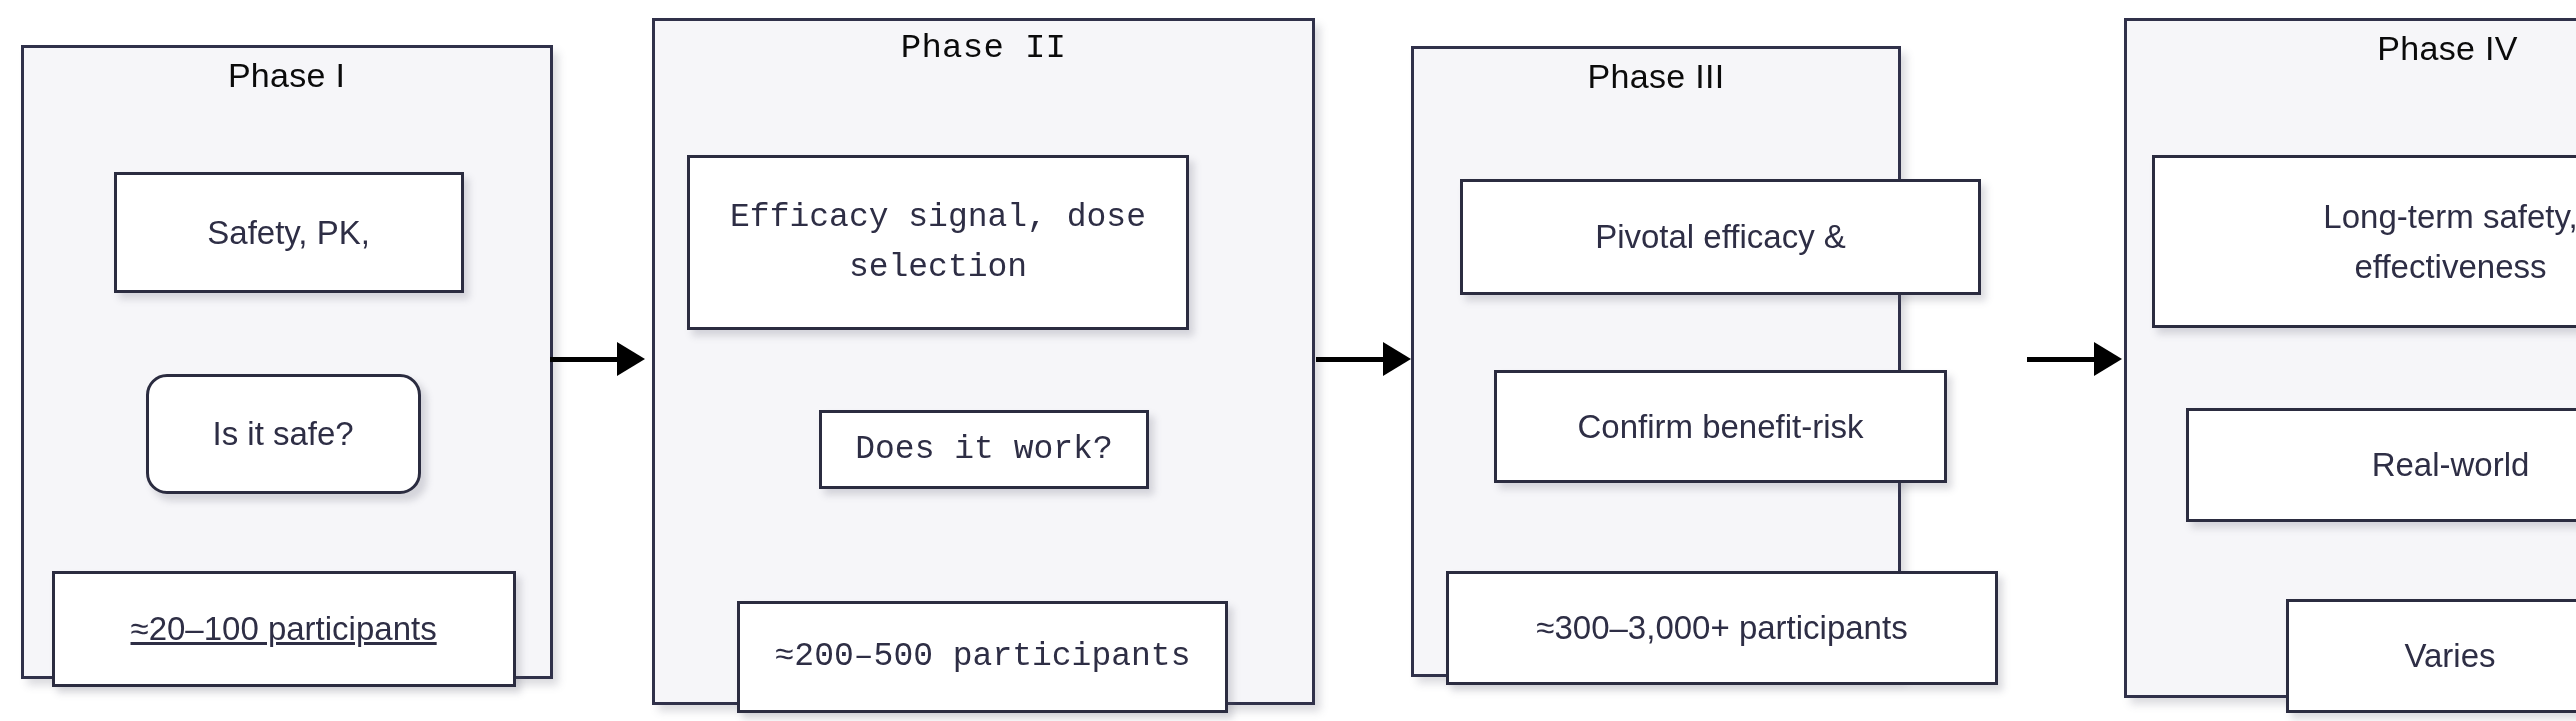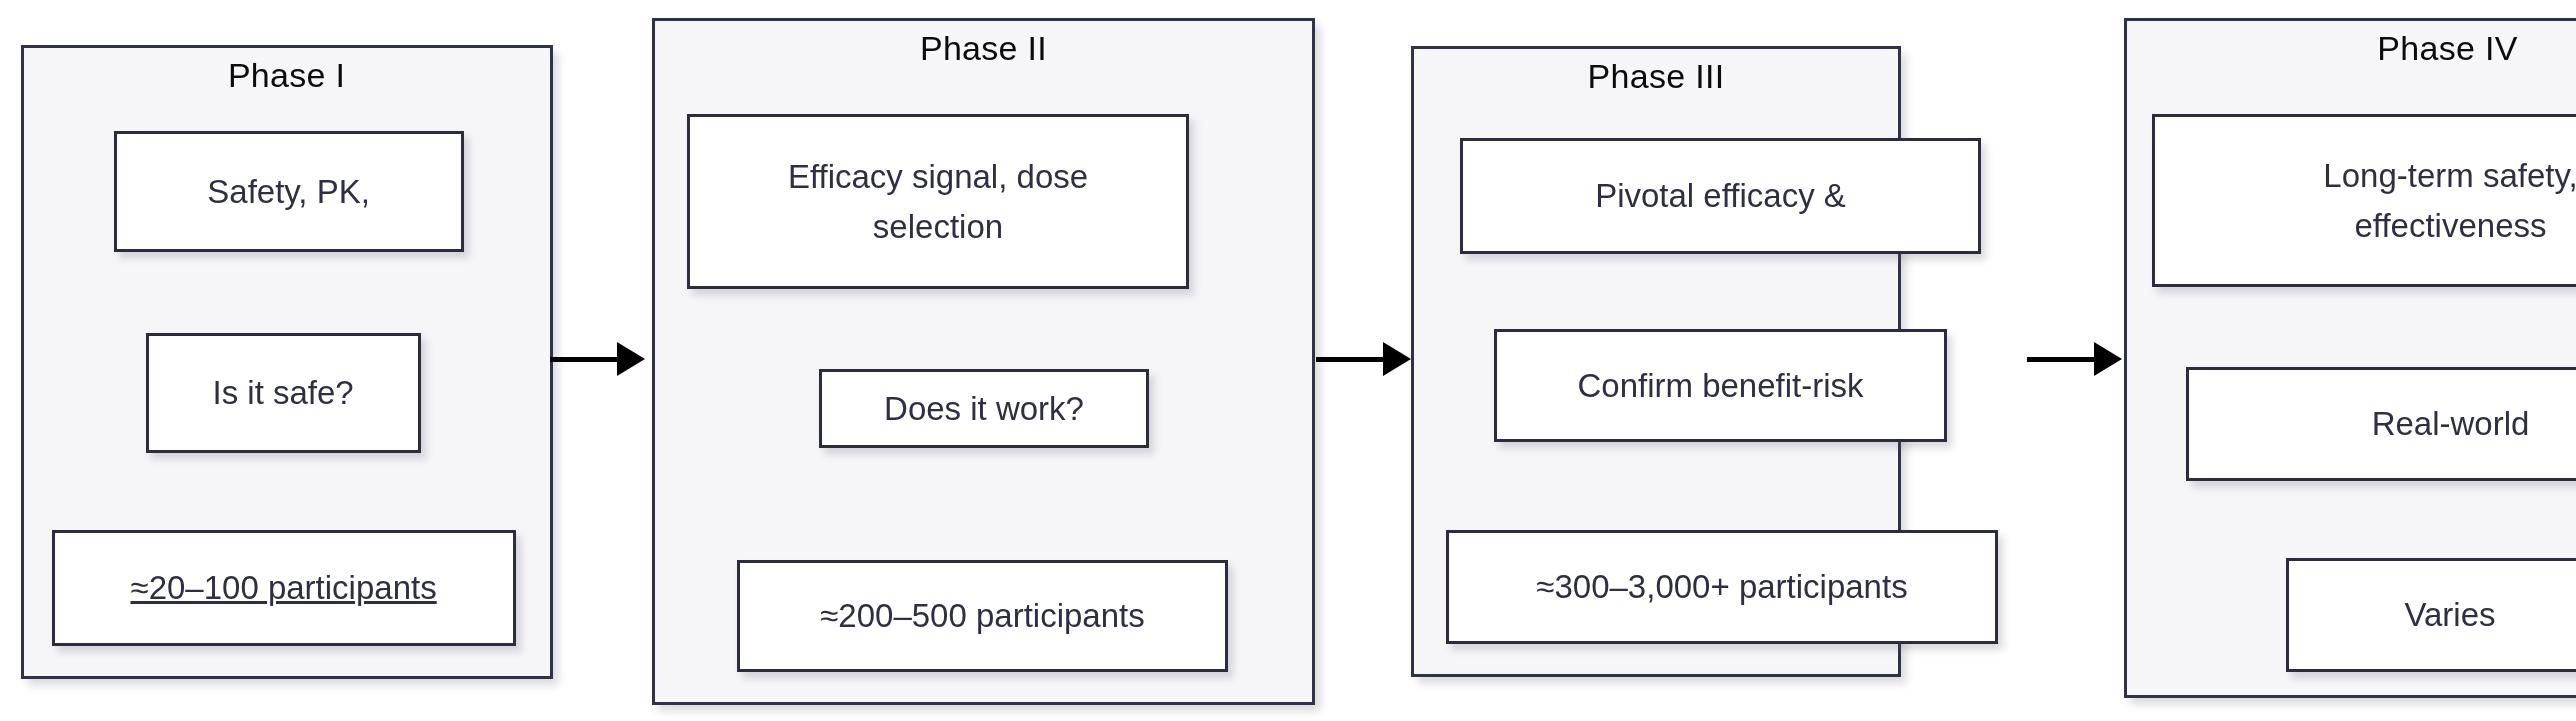--- a/index.html
+++ b/index.html
@@ -20,30 +20,30 @@
     position:absolute;top:8.2px;left:0;width:100%;margin:0;
     text-align:center;font-size:34px;font-weight:400;color:var(--title-text);
     letter-spacing:0.3px;
   }
   .node{
     position:absolute;background:var(--node-fill);
     border:3.1px solid var(--node-border);
     box-shadow:5.2px 6.2px 7.2px rgba(90,90,110,0.22);
     display:flex;align-items:center;justify-content:center;
     text-align:center;font-size:33px;line-height:1.5;color:var(--node-text);
-    white-space:pre-line;padding:0 2px;
+    white-space:pre-line;padding:0 2px;margin-top:41px;
   }
 
   
   .p1{left:20.6px;top:45px;width:532px;height:634px;}
   .p1 .b1{left:90px;top:83px;width:350px;height:121px;}
-  .p1 .b2{left:122px;top:285px;width:275px;height:120px;}
+  .p1 .b2{left:122px;top:285px;width:275px;height:120px;border-radius:21px;}
   .p1 .b3{left:28px;top:482px;width:464px;height:116px;text-decoration:underline;}
   
-  .p2{left:652px;top:18px;width:663px;height:687px;}
+  .p2{left:652px;top:18px;width:663px;height:687px;font-family:Liberation Mono, monospace;}
   .p2 .b1{left:32px;top:93px;width:502px;height:175px;}
   .p2 .b2{left:164px;top:348px;width:330px;height:79px;}
   .p2 .b3{left:82px;top:539px;width:491px;height:112px;}
   
   .p3{left:1411px;top:46px;width:490px;height:631px;}
   .p3 .b1{left:46px;top:89px;width:521px;height:116px;}
   .p3 .b2{left:80px;top:280px;width:453px;height:113px;}
   .p3 .b3{left:32px;top:481px;width:552px;height:114px;}
   
   .p4{left:2124px;top:18px;width:647px;height:680px;}

